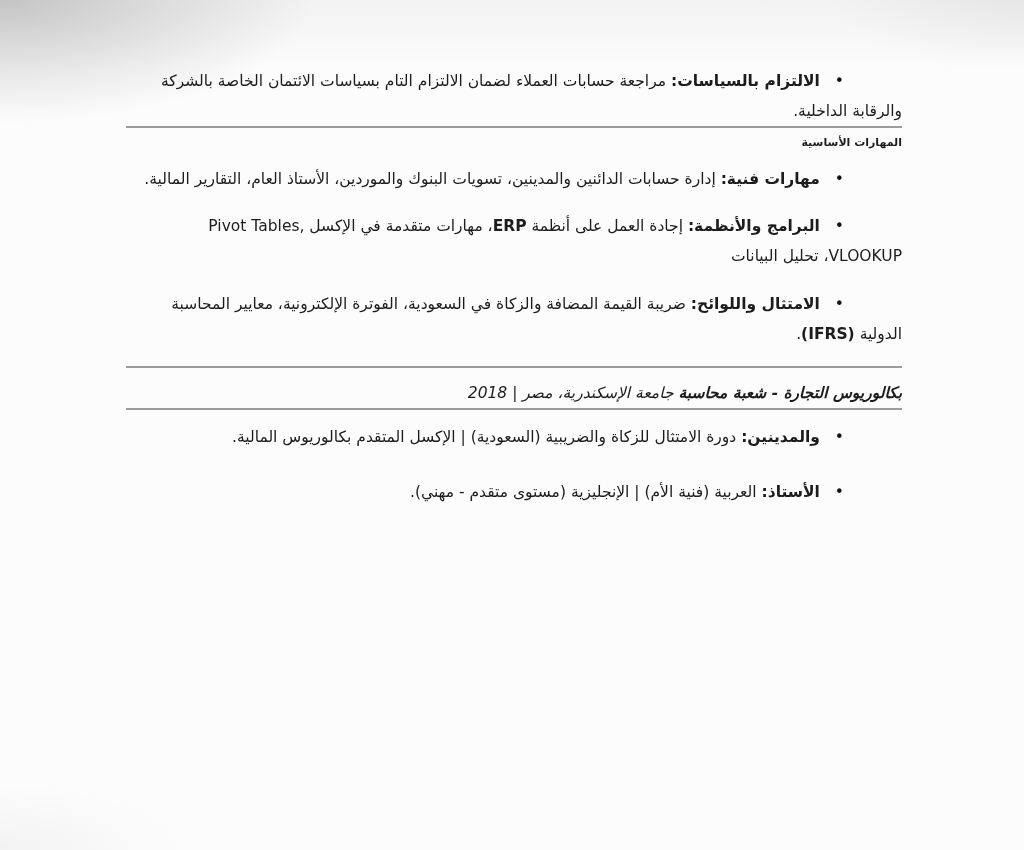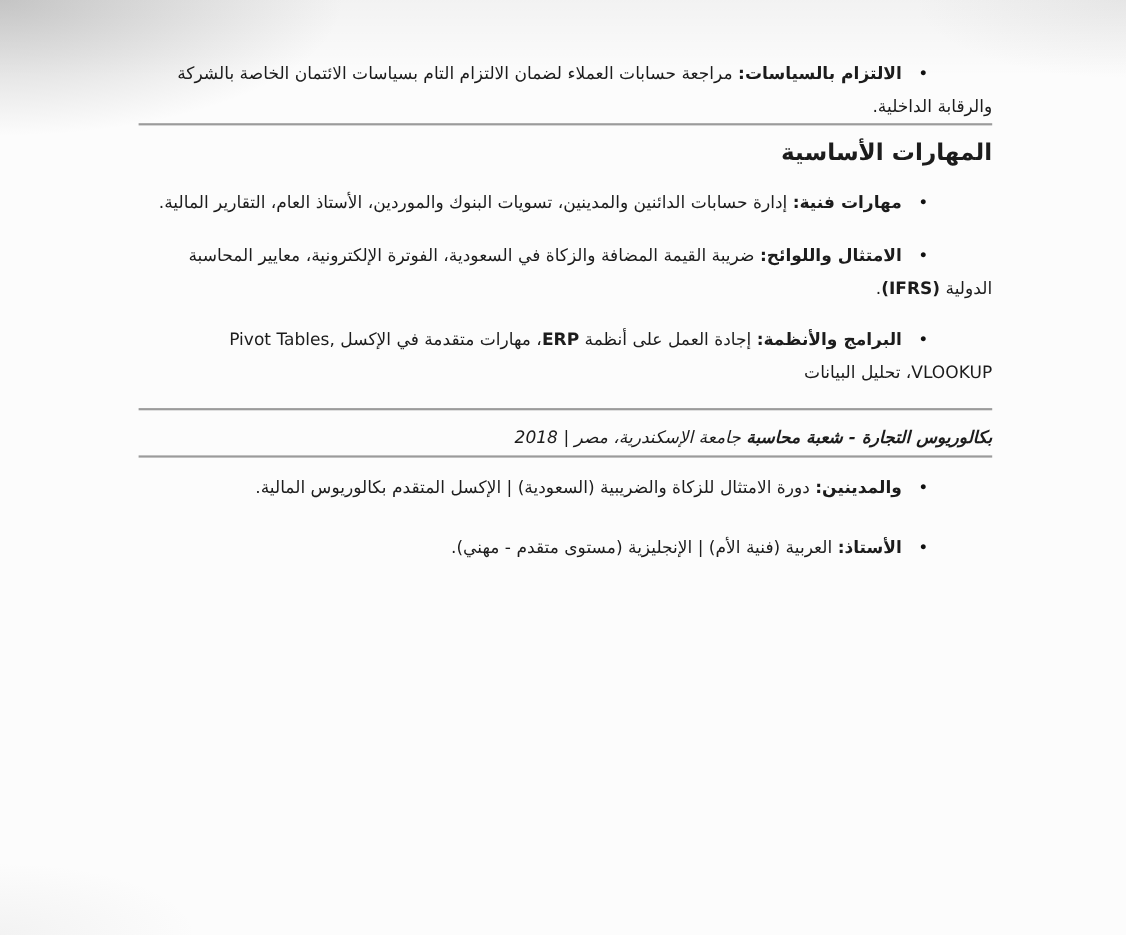--- a/index.html
+++ b/index.html
@@ -13,36 +13,36 @@
     background:
       radial-gradient(480px 190px at 0% 0%, rgba(90,90,90,0.30), rgba(90,90,90,0) 65%),
       radial-gradient(320px 120px at 100% 0%, rgba(120,120,120,0.10), rgba(120,120,120,0) 60%),
       radial-gradient(300px 110px at 0% 100%, rgba(120,120,120,0.07), rgba(120,120,120,0) 60%),
       linear-gradient(180deg, rgba(0,0,0,0.04), rgba(0,0,0,0) 70px),
       #fcfcfc;
   }
   .page {
     direction: rtl;
     text-align: right;
-    padding: 52px 122px 40px 126px;
+    padding: 66px 122px 40px 126px;
     font-size: 15.5px;
     line-height: 1.95;
   }
   .b { font-weight: 700; }
   .bullet {
     margin: 0;
     text-indent: 58px; 
   }
   .marker {
     display: inline;
     margin-left: 10px;
     color: #111;
   }
   .section-title {
-    font-size: 21px;
+    font-size: 11px;
     font-weight: 700;
     margin: 4px 0 0;
     line-height: 1.95;
   }
   hr.divider {
     border: 0;
     border-top: 2px solid #9b9b9b;
     margin: 0;
   }
   .d1 { margin: 36px 0 10px; }
@@ -72,31 +72,31 @@
   <div class="bullet-list skills">
 
     <p class="bullet">
       <span class="marker">•</span>
       <span class="b">مهارات فنية:</span>
       <span>إدارة حسابات الدائنين والمدينين، تسويات البنوك والموردين، الأستاذ العام، التقارير المالية.</span>
     </p>
 
     <p class="bullet">
       <span class="marker">•</span>
-      <span class="b">الامتثال واللوائح:</span>
-      <span>ضريبة القيمة المضافة والزكاة في السعودية، الفوترة الإلكترونية، معايير المحاسبة الدولية</span>
-      <span class="b" dir="ltr">(IFRS)</span><span>.</span>
+      <span class="b">البرامج والأنظمة:</span>
+      <span>إجادة العمل على أنظمة</span>
+      <span class="b" dir="ltr">ERP</span><span>، مهارات متقدمة في الإكسل</span>
+      <span dir="ltr">Pivot Tables, VLOOKUP</span><span>، تحليل البيانات</span>
     </p>
 
     <p class="bullet">
       <span class="marker">•</span>
-      <span class="b">البرامج والأنظمة:</span>
-      <span>إجادة العمل على أنظمة</span>
-      <span class="b" dir="ltr">ERP</span><span>، مهارات متقدمة في الإكسل</span>
-      <span dir="ltr">Pivot Tables, VLOOKUP</span><span>، تحليل البيانات</span>
+      <span class="b">الامتثال واللوائح:</span>
+      <span>ضريبة القيمة المضافة والزكاة في السعودية، الفوترة الإلكترونية، معايير المحاسبة الدولية</span>
+      <span class="b" dir="ltr">(IFRS)</span><span>.</span>
     </p>
 
   </div>
 
   <hr class="divider d2">
 
 
   <p class="edu-line">
     <span class="b">بكالوريوس التجارة - شعبة محاسبة</span>
     <span>جامعة الإسكندرية، مصر | 2018</span>

